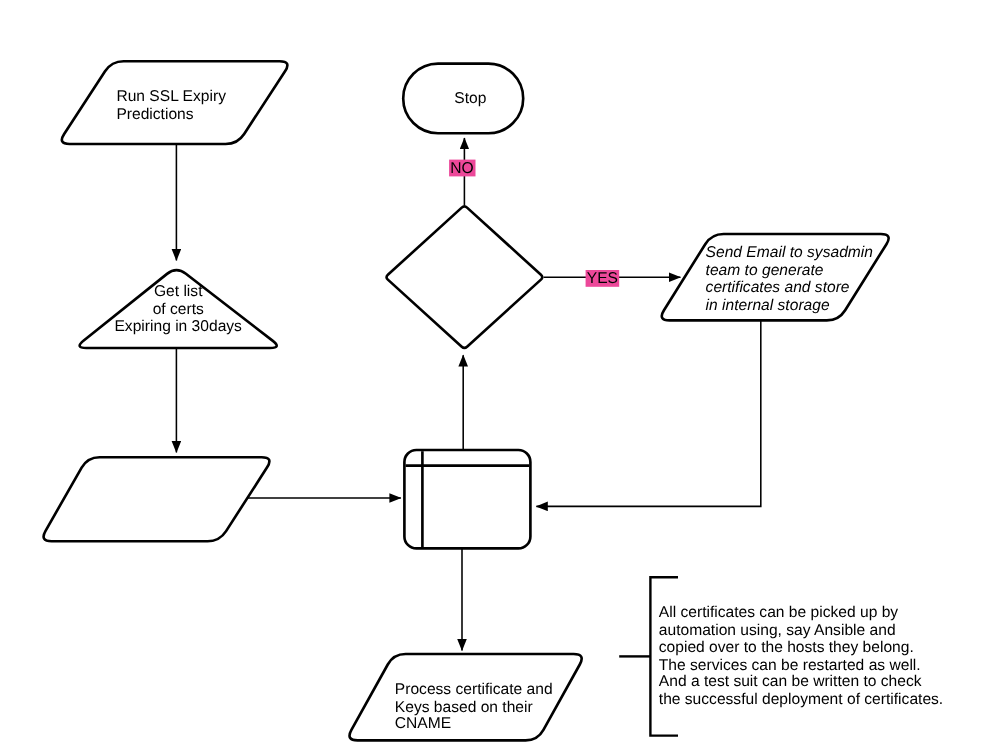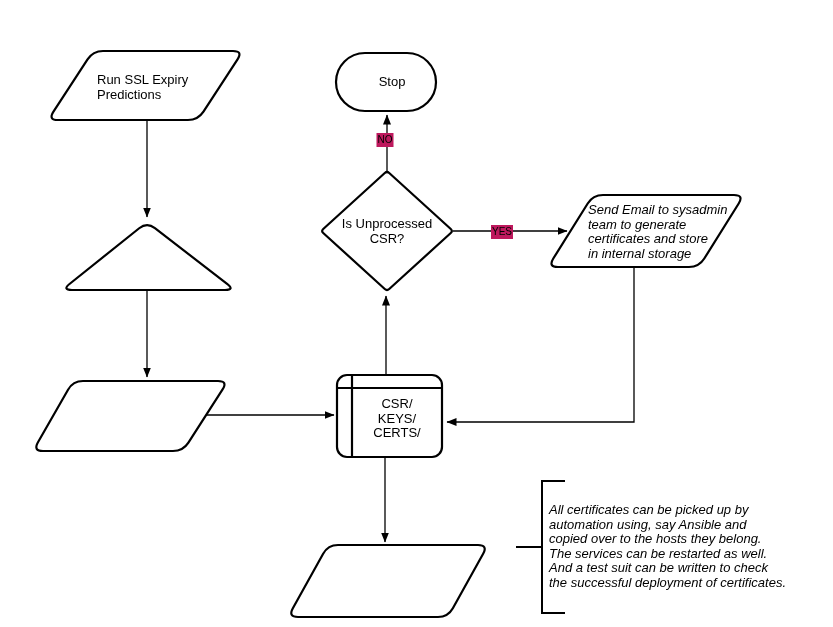--- a/index.html
+++ b/index.html
@@ -12,21 +12,21 @@
   .node-shape{fill:#ffffff;stroke:#000000;stroke-width:2.2;stroke-linejoin:round;}
   .inner-line{fill:none;stroke:#000000;stroke-width:2.2;stroke-linecap:butt;}
   .edge{fill:none;stroke:#000000;stroke-width:1.3;}
   .bracket{fill:none;stroke:#000000;stroke-width:2;}
   .lbl{
     position:absolute;font-size:13px;line-height:14.6px;
     white-space:pre-line;color:#000000;
   }
   .lbl.center{text-align:center;}
   .edge-lbl{
-    position:absolute;font-size:10px;line-height:14px;background:#be185d;
+    position:absolute;font-size:13px;line-height:14px;background:#ec4899;
     padding:0 1px;transform:translate(-50%,-50%);color:#000000;
   }
 </style>
 </head>
 <body>
 
 <div id="canvas">
 
   <svg id="shapes" width="833" height="627" viewBox="0 0 833 627">
     <defs>
@@ -56,41 +56,42 @@
     <line class="inner-line" x1="338" y1="368" x2="441" y2="368"></line>
     <line class="inner-line" x1="352" y1="356" x2="352" y2="436"></line>
 
     <path class="bracket" d="M565,461 L542,461 L542,593 L565,593"></path>
     <line class="bracket" x1="516" y1="527" x2="542" y2="527"></line>
   </svg>
 
   <div class="lbl" style="left:97px;top:53px;">Run SSL Expiry
 Predictions</div>
 
+  <div class="lbl center" style="left:62px;top:216px;width:173px;">Get list
+of certs
+Expiring in 30days</div>
 
 
-  <div class="lbl center" style="left:352px;top:377px;width:90px;">CSR/
-KEYS/
-CERTS/</div>
 
-  <div class="lbl center" style="left:321px;top:197px;width:132px;">Is Unprocessed
-CSR?</div>
 
   <div class="lbl center" style="left:336px;top:55px;width:112px;">Stop</div>
 
   <div class="lbl" style="left:588px;top:183px;font-style:italic;">Send Email to sysadmin
 team to generate
 certificates and store
 in internal storage</div>
 
+  <div class="lbl" style="left:329px;top:547px;">Process certificate and
+Keys based on their
+CNAME</div>
 
   <div class="edge-lbl" style="left:385px;top:120px;">NO</div>
 
   <div class="edge-lbl" style="left:502px;top:212px;">YES</div>
 
-  <div class="lbl" style="left:549px;top:483px;font-style:italic;">All certificates can be picked up by
+  <div class="lbl" style="left:549px;top:483px;">All certificates can be picked up by
 automation using, say Ansible and
 copied over to the hosts they belong.
 The services can be restarted as well.
 And a test suit can be written to check
 the successful deployment of certificates.</div>
 
 </div>
 
 </body></html>

